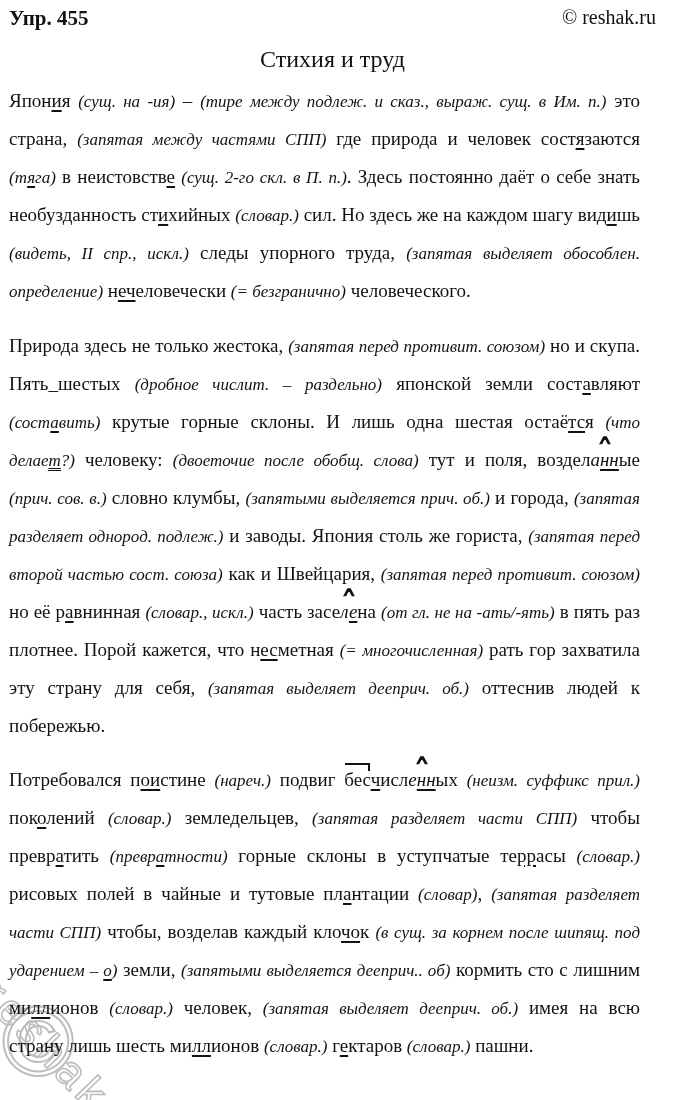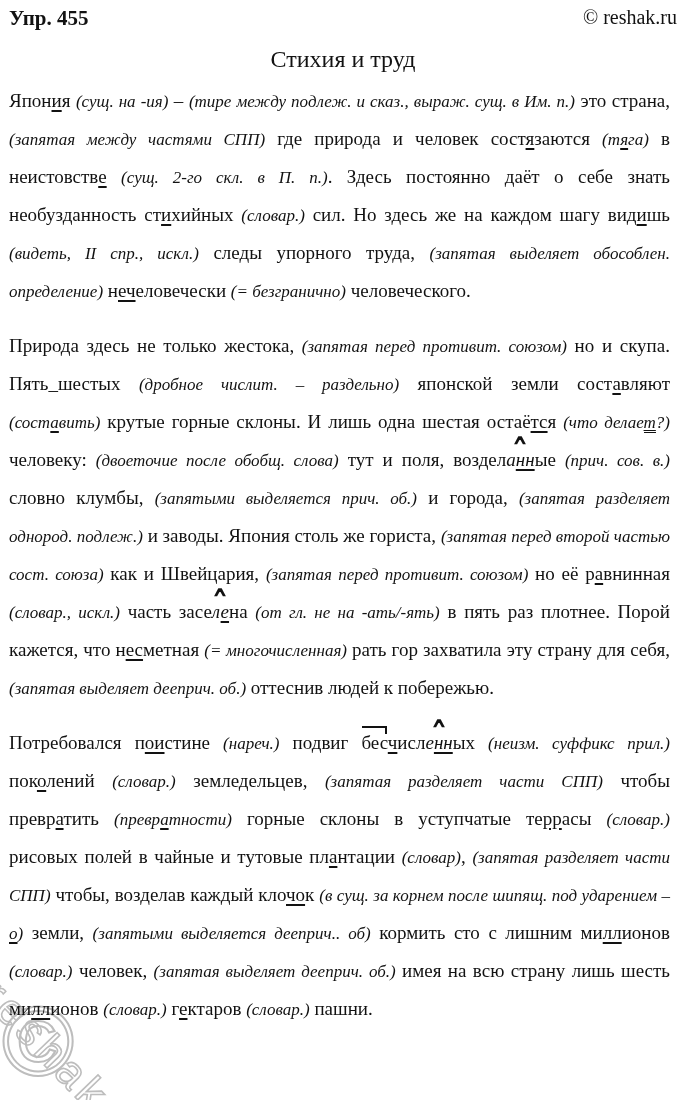--- a/index.html
+++ b/index.html
@@ -3,29 +3,29 @@
 <meta charset="utf-8">
 <style>
   html, body { margin: 0; padding: 0; }
   body {
     width: 682px; height: 1100px; overflow: hidden;
     background: var(--background, #ffffff);
     color: var(--text, #121212);
     font-family: "Liberation Serif", serif;
     position: relative;
   }
-  .page { padding: 6px 5px 0 9px; position: relative; height: 100%; box-sizing: border-box; }
+  .page { padding: 6px 26px 0 9px; position: relative; height: 100%; box-sizing: border-box; }
   .top { display: flex; justify-content: space-between; align-items: flex-start; }
   .ex { font-weight: bold; font-size: 21px; }
   .copy { font-size: 20px; text-align: center; }
   .title { font-size: 24px; font-weight: normal; text-align: center; margin: 15px 0 9px 0; }
   main { position: relative; z-index: 1; }
   .para {
     font-size: 19px; line-height: 37px; text-align: justify;
-    margin: 0 7px 17px 0;
+    margin: 0 16px 17px 0;
   }
   .fmt-i { font-style: italic; font-size: 17px; }
   .fmt-u {
     text-decoration: underline;
     text-decoration-thickness: 1.5px;
     text-underline-offset: 3px;
   }
   .fmt-uu {
     text-decoration: underline;
     text-decoration-thickness: 1px;

